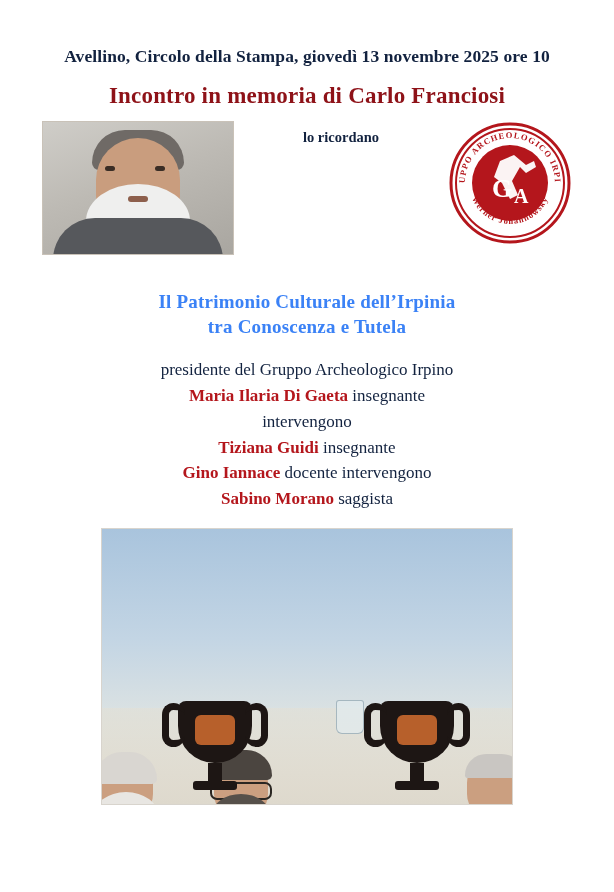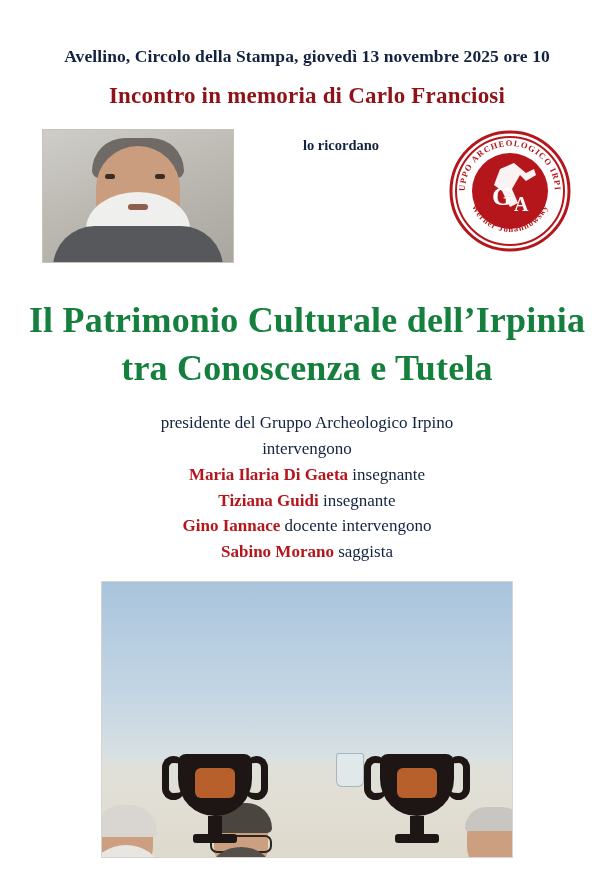--- a/index.html
+++ b/index.html
@@ -35,21 +35,21 @@
     text-align: center;
     font-family: "Liberation Serif", serif;
     font-weight: bold;
     font-size: 23px;
     color: #8e1218;
     margin-top: 16px;
     letter-spacing: 0.2px;
   }
   
   .mid-row {
-    margin-top: 20px;
+    margin-top: 12px;
     display: flex;
     align-items: flex-start;
     justify-content: space-between;
     padding: 0 16px;
   }
   .portrait {
     width: 190px;
     height: 132px;
     border: 1px solid #c9c2b8;
     background: linear-gradient(160deg, #cfcdc8 0%, #bdbab4 45%, #a9a6a0 100%);
@@ -145,22 +145,22 @@
     width: 124px;
     height: 124px;
     position: relative;
   }
   .logo svg { display: block; }
 
   .main-title {
     text-align: center;
     font-family: "Liberation Serif", serif;
     font-weight: bold;
-    color: #15803d;
-    font-size: 36px;
+    color: #3b82f6;
+    font-size: 19px;
     line-height: 1.32;
     margin-top: 34px;
     letter-spacing: 0.2px;
   }
   .main-title .l2 { display: block; }
 
   .credits {
     text-align: center;
     margin-top: 18px;
   }
@@ -304,24 +304,24 @@
   <div class="main-title">
     <span class="l1">Il Patrimonio Culturale dell’Irpinia</span>
     <span class="l2">tra Conoscenza e Tutela</span>
   </div>
 
   <div class="credits">
     <div class="row">
       <span class="plain">presidente del Gruppo Archeologico Irpino</span>
     </div>
     <div class="row">
+      <span class="hl">Maria Ilaria Di Gaeta</span><span class="plain"> insegnante</span>
+    </div>
+    <div class="row">
       <span class="plain">intervengono</span>
-    </div>
-    <div class="row">
-      <span class="hl">Maria Ilaria Di Gaeta</span><span class="plain"> insegnante</span>
     </div>
     <div class="row">
       <span class="hl">Tiziana Guidi</span><span class="plain"> insegnante</span>
     </div>
     <div class="row">
       <span class="hl">Gino Iannace</span><span class="plain"> docente intervengono</span>
     </div>
     <div class="row">
       <span class="hl">Sabino Morano</span><span class="plain"> saggista</span>
     </div>

